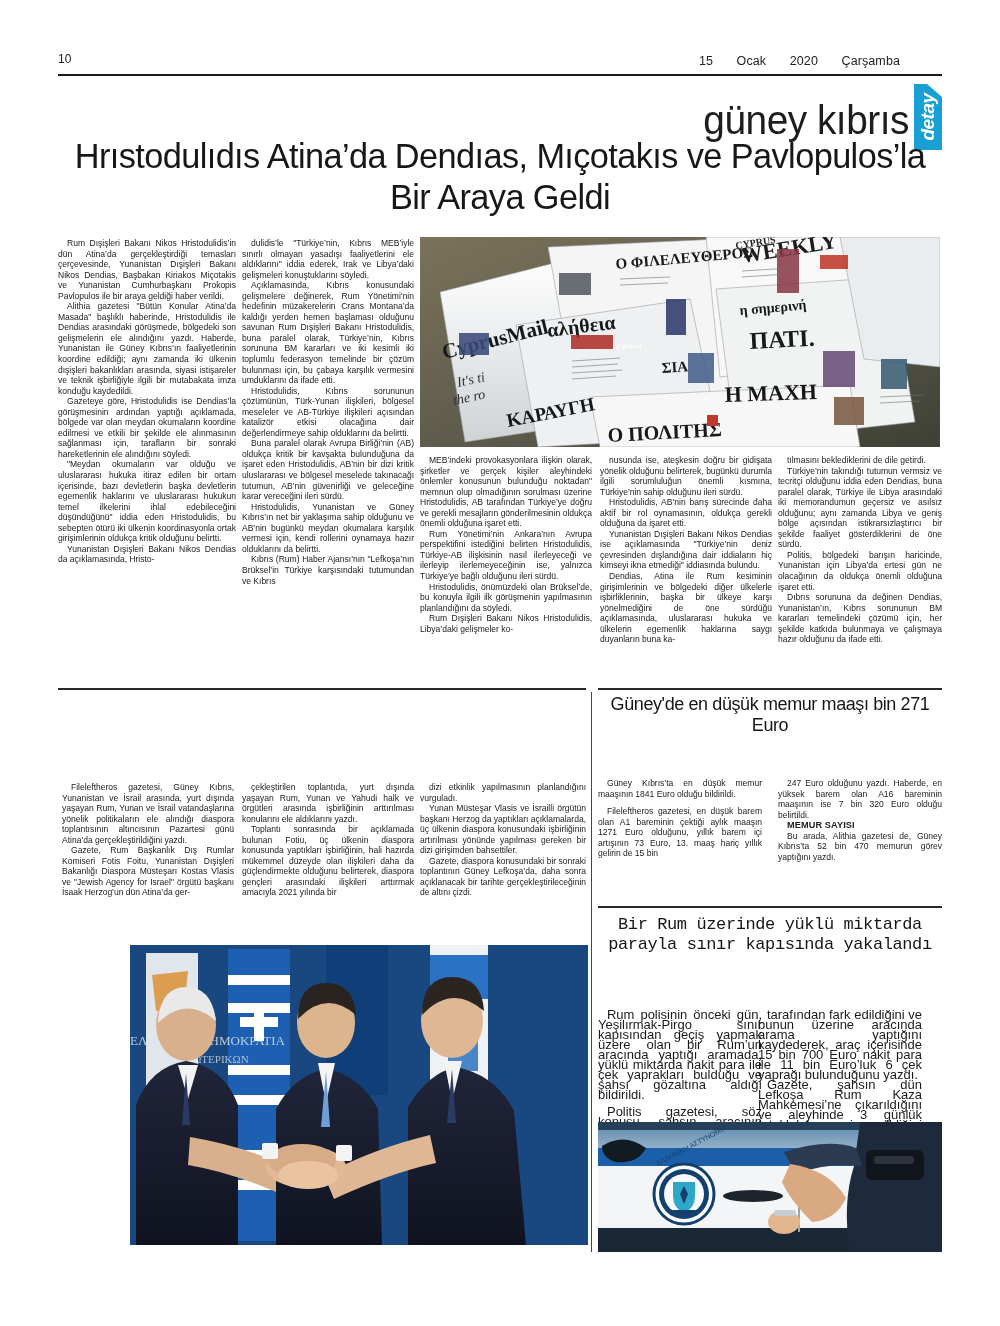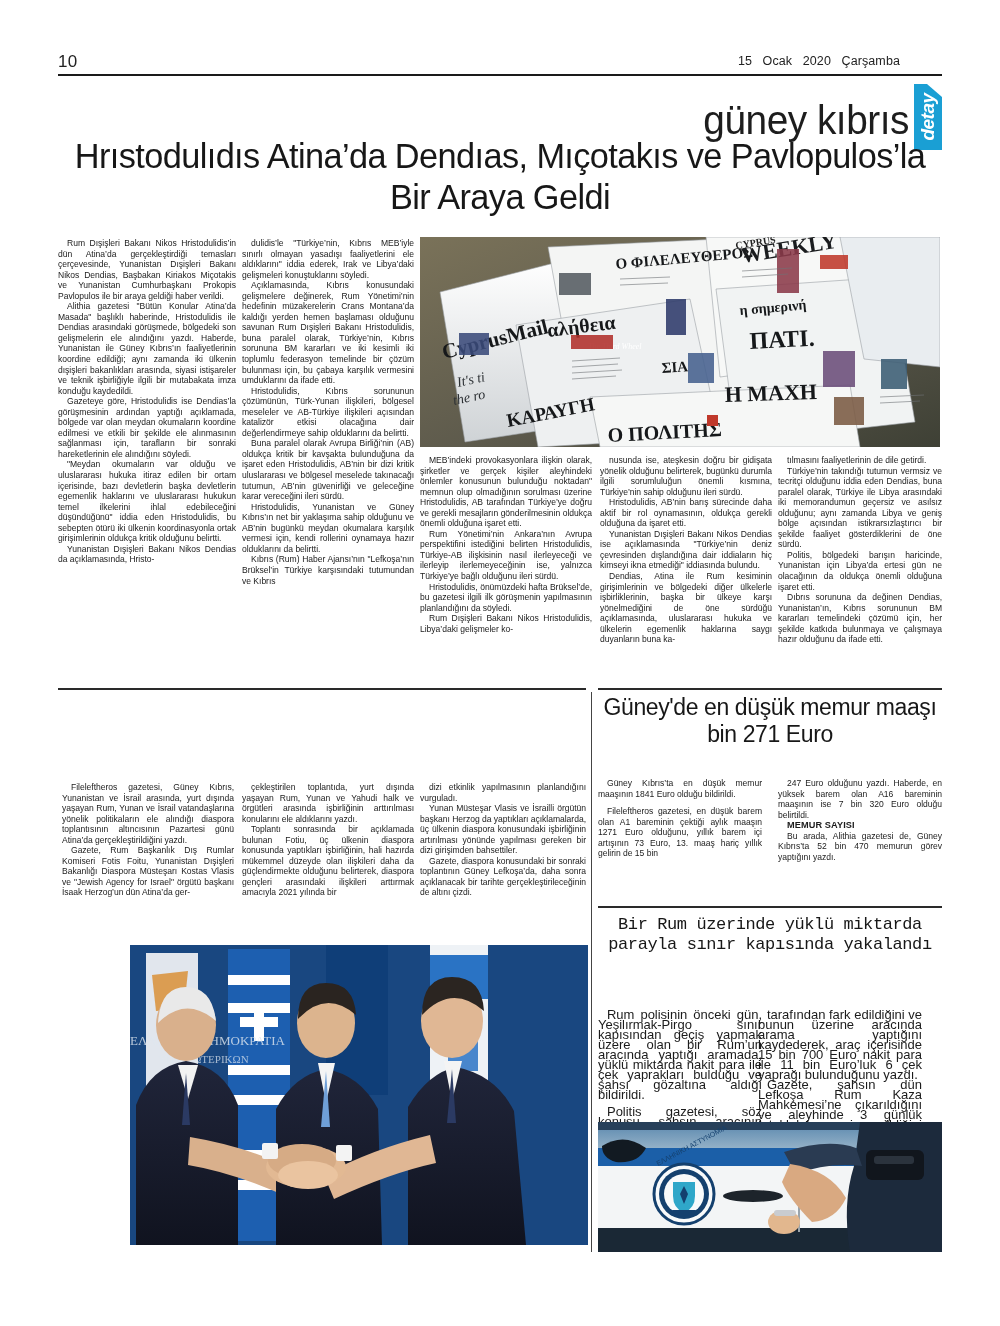--- a/index.html
+++ b/index.html
@@ -23,30 +23,30 @@
   }
 
   
   .masthead {
     position: absolute;
     left: 58px; top: 52px;
     width: 884px; height: 30px;
   }
   .folio {
     position: absolute; left: 0; top: 0;
-    font-size: 17px; color: #222;
+    font-size: 12px; color: #222;
     letter-spacing: 0.2px;
   }
   .dateline {
     position: absolute; right: 42px; top: 2px;
     font-size: 12.5px; color: #222;
     letter-spacing: 0.1px;
     white-space: nowrap;
   }
-  .dateline span { margin-left: 7px; }
+  .dateline span { margin-left: 20px; }
   .dateline span:first-child { margin-left: 0; margin-top: 32px; }
   .rule-top {
     position: absolute;
     left: 58px; top: 74px;
     width: 884px; height: 1.6px;
     background: #1a1a1a;
   }
 
   
   .brand-wrap {
@@ -160,21 +160,21 @@
     font-weight: 400;
     color: #171717;
     letter-spacing: -0.4px;
   }
   .sh-left {
     left: 58px; top: 696px; width: 528px;
     font-size: 27px; line-height: 1.18;
   }
   .sh-mid {
     left: 598px; top: 694px; width: 344px;
-    font-size: 23px; line-height: 1.17;
+    font-size: 18px; line-height: 1.17;
   }
   .sh-bottom {
     left: 598px; top: 915px; width: 344px;
     font-size: 17px; line-height: 1.18; font-family: Liberation Mono, monospace;
   }
 </style>
 </head>
 <body>
 
 <div class="page">
@@ -285,33 +285,33 @@
     <p>Açıklamasında, Kıbrıs konusundaki gelişmelere değinerek, Rum Yönetimi’nin hedefinin müzakerelerin Crans Montana’da kaldığı yerden hemen başlaması olduğunu savunan Rum Dışişleri Bakanı Hristodulidis, buna paralel olarak, Türkiye’nin, Kıbrıs sorununa BM kararları ve iki kesimli iki toplumlu federasyon temelinde bir çözüm bulunması için, bu çabaya karşılık vermesini umduklarını da ifade etti.</p>
     <p>Hristodulidis, Kıbrıs sorununun çözümünün, Türk-Yunan ilişkileri, bölgesel meseleler ve AB-Türkiye ilişkileri açısından katalizör etkisi olacağına dair değerlendirmeye sahip olduklarını da belirtti.</p>
     <p>Buna paralel olarak Avrupa Birliği’nin (AB) oldukça kritik bir kavşakta bulunduğuna da işaret eden Hristodulidis, AB’nin bir dizi kritik uluslararası ve bölgesel meselede takınacağı tutumun, AB’nin güvenirliği ve geleceğine karar vereceğini ileri sürdü.</p>
     <p>Hristodulidis, Yunanistan ve Güney Kıbrıs’ın net bir yaklaşıma sahip olduğunu ve AB’nin bugünkü meydan okumalara karşılık vermesi için, kendi rollerini oynamaya hazır olduklarını da belirtti.</p>
     <p>Kıbrıs (Rum) Haber Ajansı’nın "Lefkoşa’nın Brüksel’in Türkiye karşısındaki tutumundan ve Kıbrıs</p>
   </div>
 
   <div class="col" style="left:420px; top:455px; width:172px; height:232px;">
     <p>MEB’indeki provokasyonlara ilişkin olarak, şirketler ve gerçek kişiler aleyhindeki önlemler konusunun bulunduğu noktadan" memnun olup olmadığının sorulması üzerine Hristodulidis, AB tarafından Türkiye’ye doğru ve gerekli mesajların gönderilmesinin oldukça önemli olduğuna işaret etti.</p>
     <p>Rum Yönetimi’nin Ankara’nın Avrupa perspektifini istediğini belirten Hristodulidis, Türkiye-AB ilişkisinin nasıl ilerleyeceği ve ilerleyip ilerlemeyeceğinin ise, yalnızca Türkiye’ye bağlı olduğunu ileri sürdü.</p>
-    <p>Hristodulidis, önümüzdeki hafta Brüksel’de, bu gazetesi ilgili ilk görüşmenin yapılmasının planlandığını da söyledi.</p>
+    <p>Hristodulidis, önümüzdeki olan Brüksel’de, bu konuyla ilgili ilk görüşmenin yapılmasının planlandığını da söyledi.</p>
     <p>Rum Dışişleri Bakanı Nikos Hristodulidis, Libya’daki gelişmeler ko-</p>
   </div>
 
   <div class="col" style="left:600px; top:455px; width:172px; height:232px;">
     <p>nusunda ise, ateşkesin doğru bir gidişata yönelik olduğunu belirterek, bugünkü durumla ilgili sorumluluğun önemli kısmına, Türkiye’nin sahip olduğunu ileri sürdü.</p>
     <p>Hristodulidis, AB’nin barış sürecinde daha aktif bir rol oynamasının, oldukça gerekli olduğuna da işaret etti.</p>
     <p>Yunanistan Dışişleri Bakanı Nikos Dendias ise açıklamasında "Türkiye’nin deniz çevresinden dışlandığına dair iddiaların hiç kimseyi ikna etmediği" iddiasında bulundu.</p>
     <p>Dendias, Atina ile Rum kesiminin girişimlerinin ve bölgedeki diğer ülkelerle işbirliklerinin, başka bir ülkeye karşı yönelmediğini de öne sürdüğü açıklamasında, uluslararası hukuka ve ülkelerin egemenlik haklarına saygı duyanların buna ka-</p>
   </div>
 
   <div class="col" style="left:778px; top:455px; width:164px; height:232px;">
-    <p>tılmasını faaliyetlerinin de dile getirdi.</p>
+    <p>tılmasını beklediklerini de dile getirdi.</p>
     <p>Türkiye’nin takındığı tutumun vermsiz ve tecritçi olduğunu iddia eden Dendias, buna paralel olarak, Türkiye ile Libya arasındaki iki memorandumun geçersiz ve asılsız olduğunu; aynı zamanda Libya ve geniş bölge açısından istikrarsızlaştırıcı bir şekilde faaliyet gösterdiklerini de öne sürdü.</p>
     <p>Politis, bölgedeki barışın haricinde, Yunanistan için Libya’da ertesi gün ne olacağının da oldukça önemli olduğuna işaret etti.</p>
     <p>Dıbrıs sorununa da değinen Dendias, Yunanistan’ın, Kıbrıs sorununun BM kararları temelindeki çözümü için, her şekilde katkıda bulunmaya ve çalışmaya hazır olduğunu da ifade etti.</p>
   </div>
 
   <div class="hr-thick" style="left:58px; top:688px; width:528px; height:2.2px;"></div>
   <div class="hr-thick" style="left:598px; top:688px; width:344px; height:2.2px;"></div>
   <div class="vrule" style="left:591px; top:692px; width:1.2px; height:560px; background:#444;"></div>
   <div class="hr-thick" style="left:598px; top:906px; width:344px; height:2.2px;"></div>
 

